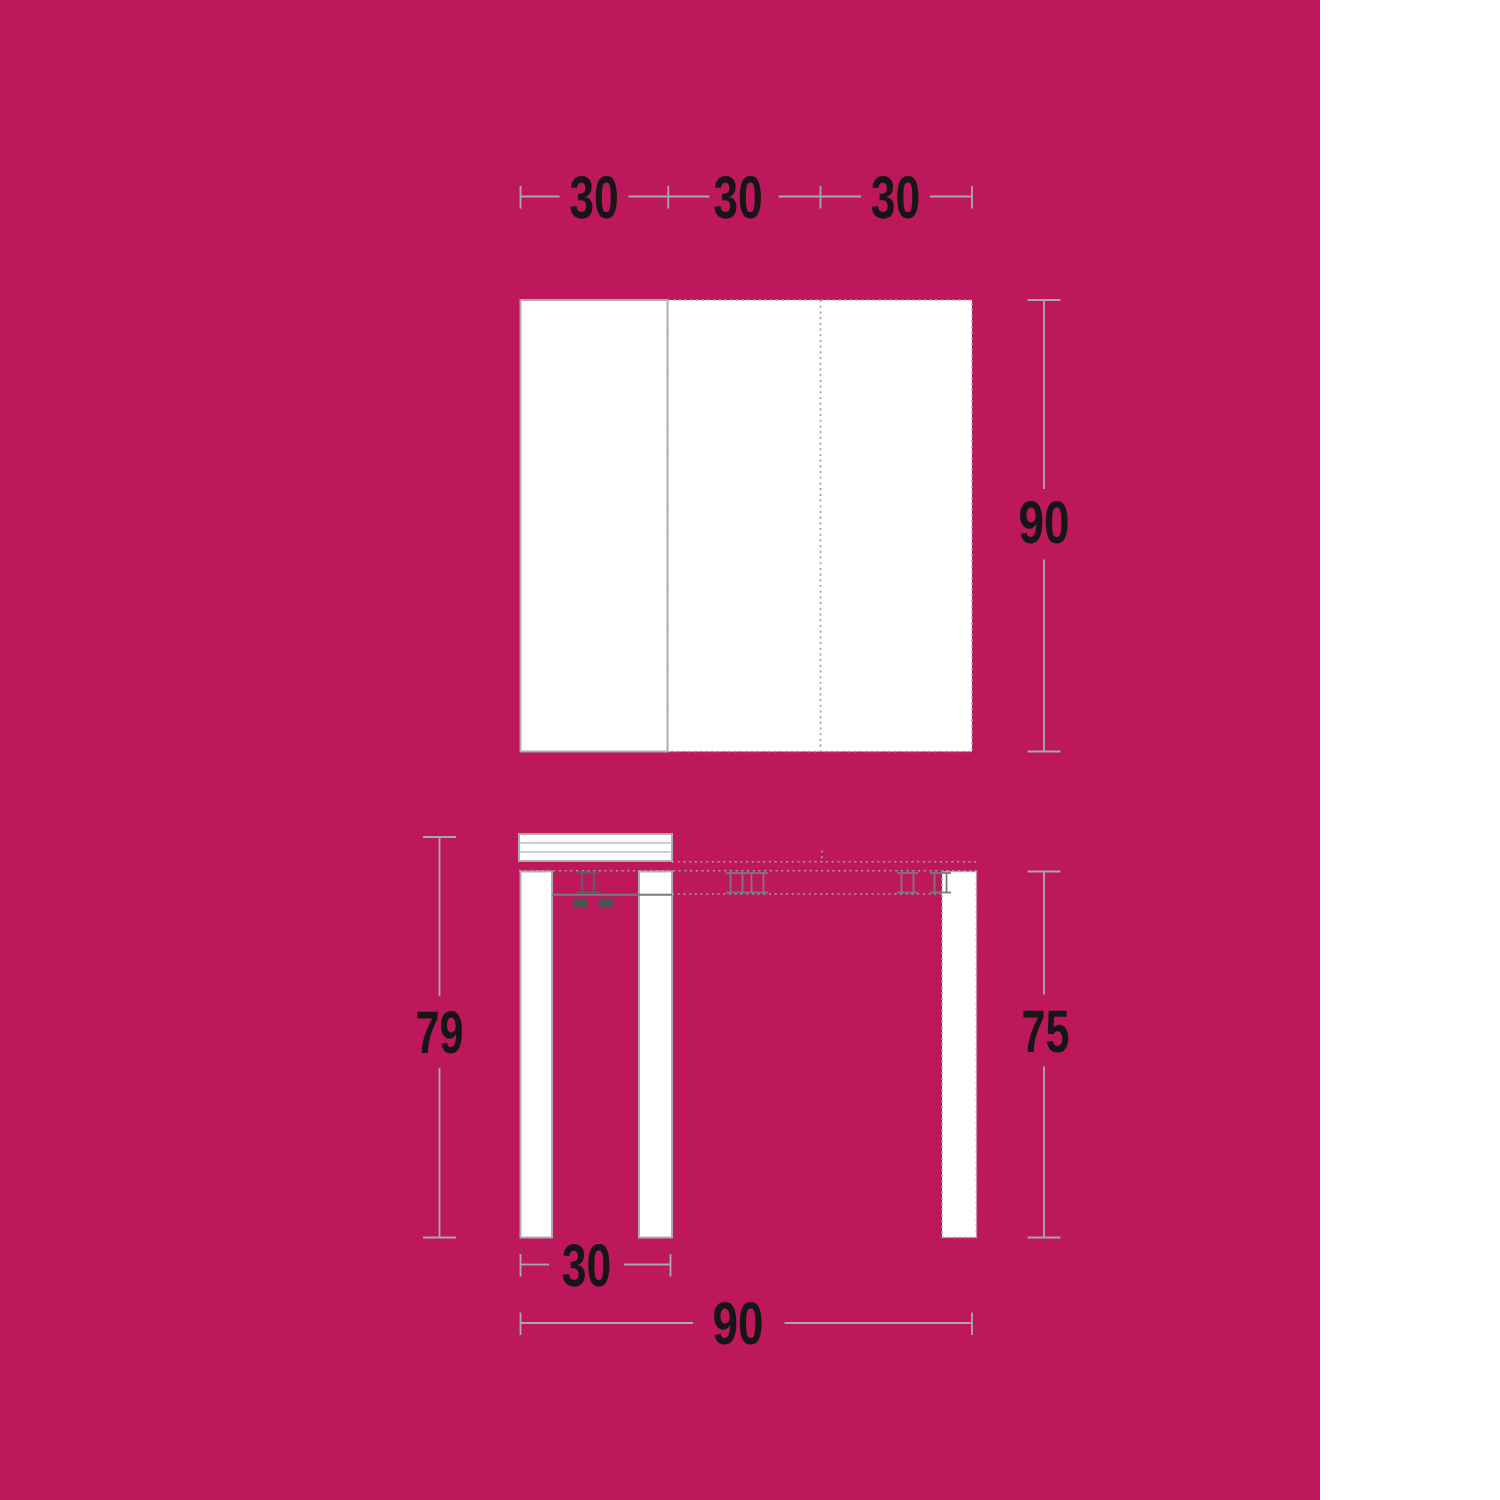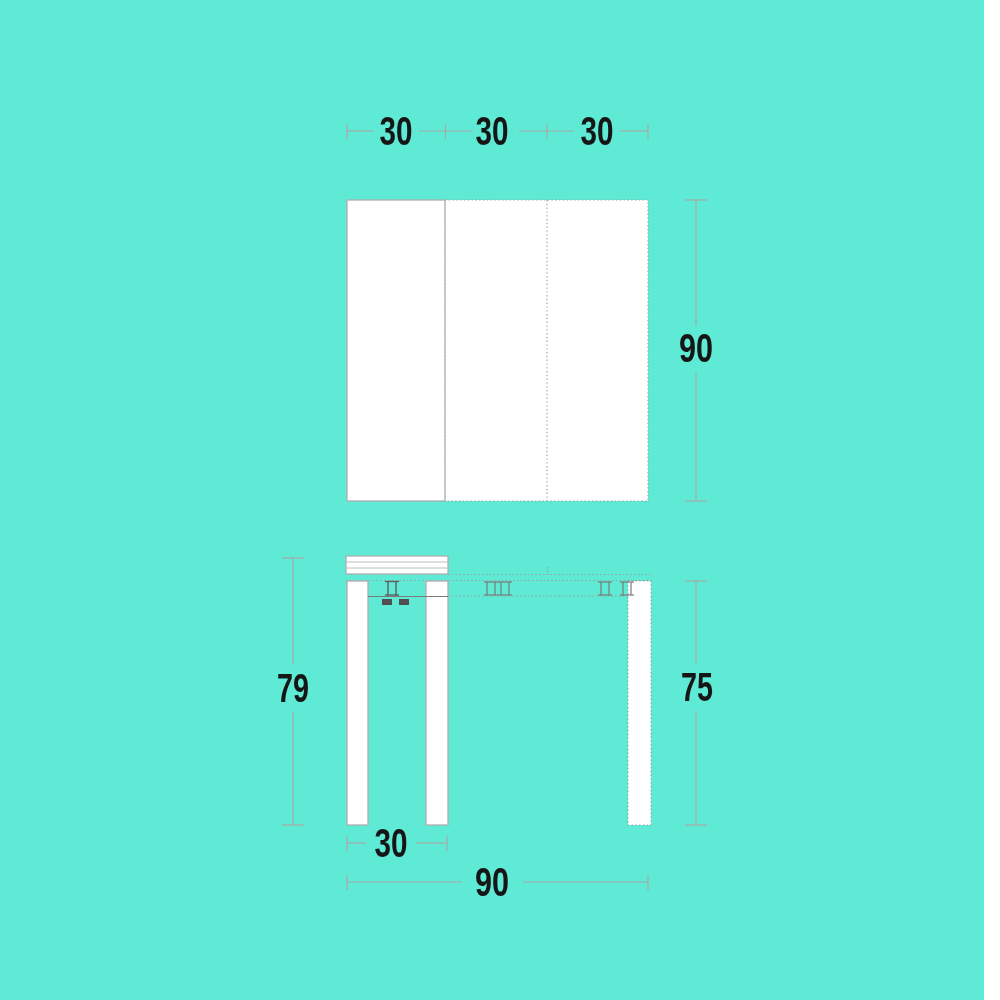--- a/index.html
+++ b/index.html
@@ -5,23 +5,23 @@
   html, body {
     margin: 0;
     padding: 0;
     width: 1000px;
     height: 1000px;
     background: #ffffff;
     font-family: "Liberation Sans", sans-serif;
   }
   .stage {
     position: relative;
-    width: 984px;
+    width: 880px;
     height: 1000px;
-    background: #5eead4;
+    background: #be185d;
     overflow: hidden;
   }
   svg { display: block; }
   .dim-label {
     font-family: "Liberation Sans", sans-serif;
     font-size: 40px;
     font-weight: 700;
     fill: #161616;
   }
   .outline-f { stroke: #aeaeae; stroke-width: 1.3; fill: #ffffff; }

